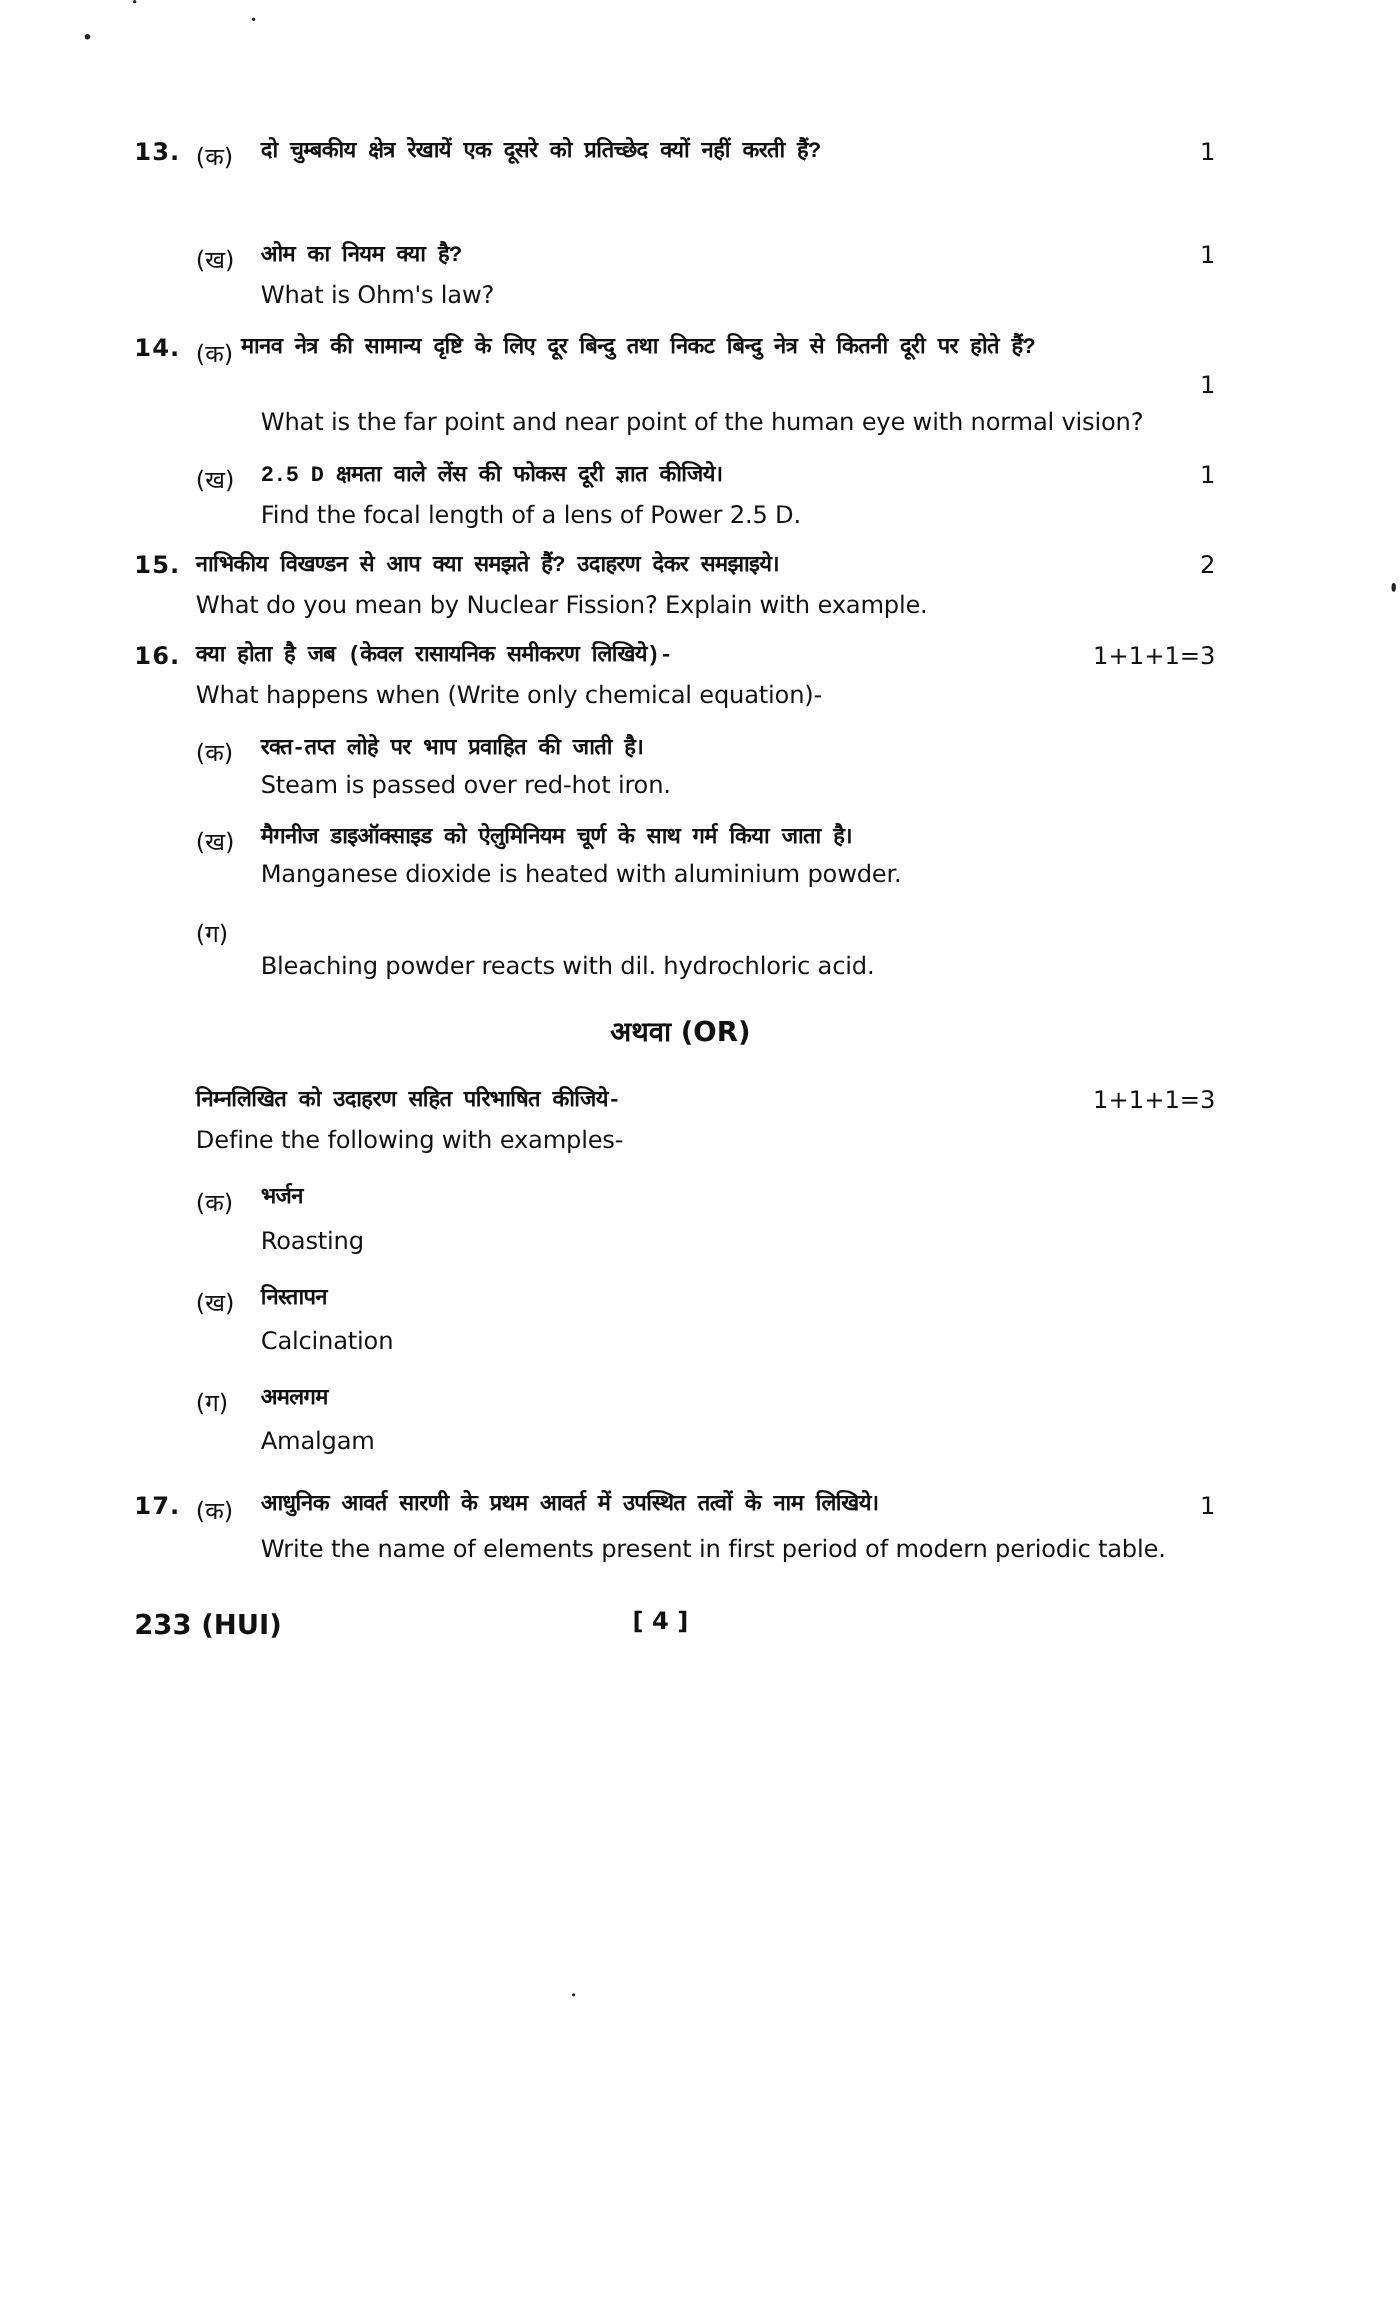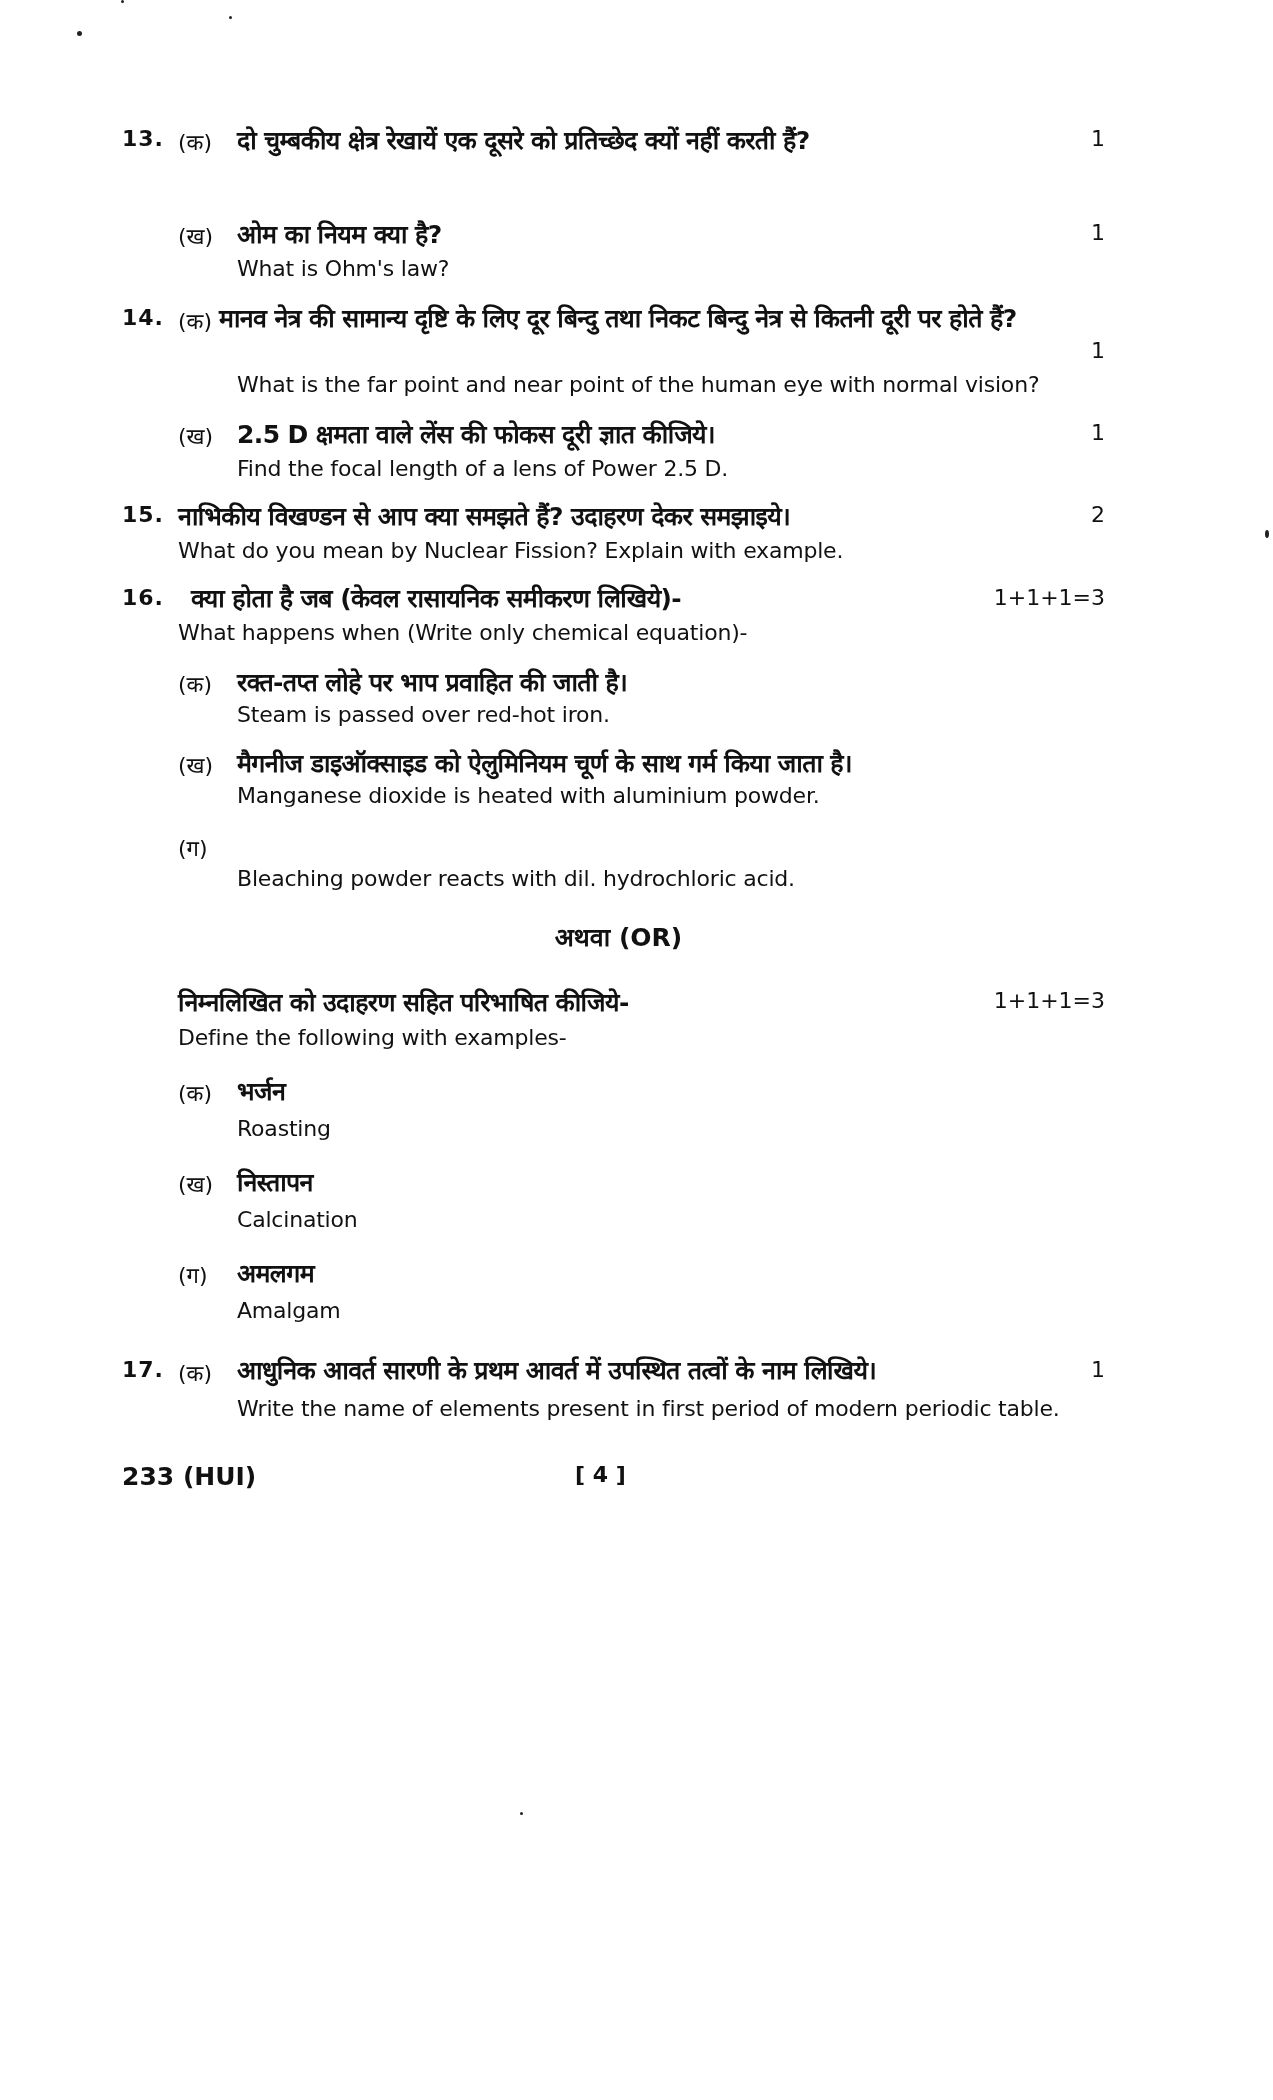--- a/index.html
+++ b/index.html
@@ -3,21 +3,21 @@
 <meta charset="utf-8">
 <style>
   html, body { margin: 0; padding: 0; background: #ffffff; }
   body {
     width: 1273px; height: 2100px; position: relative; overflow: hidden;
     font-family: "DejaVu Sans", "Liberation Sans", sans-serif;
     color: #111111;
   }
   .page { position: absolute; left: 0; top: 0; width: 1273px; height: 1816px; }
   .line { position: absolute; white-space: nowrap; }
-  .hi { font-size: 25px; letter-spacing: -0.6px; font-weight: bold; }
+  .hi { font-size: 20px; letter-spacing: -0.6px; font-weight: bold; font-family: Liberation Mono, monospace; }
   .en { font-size: 22px; letter-spacing: -0.2px; }
   .qnum { position: absolute; left: 122px; font-size: 22px; font-weight: bold; letter-spacing: 1px; }
   .sub { position: absolute; left: 178px; font-size: 22px; }
   .mark { position: absolute; right: 168px; font-size: 22px; text-align: right; }
   .or { position: absolute; left: 0; width: 1273px; text-align: center; font-size: 25px; font-weight: bold; }
   .footer-left { position: absolute; left: 122px; font-size: 25px; font-weight: bold; }
   .footer-center { position: absolute; left: 575px; font-size: 22px; font-weight: bold; }
   .speck { position: absolute; background: #222; border-radius: 50%; }
 </style>
 </head>
@@ -51,21 +51,21 @@
   <span class="line hi" style="left:237px;top:416px;">2.5 D क्षमता वाले लेंस की फोकस दूरी ज्ञात कीजिये।</span>
   <span class="mark" style="top:420px;">1</span>
   <span class="line en" style="left:237px;top:456px;">Find the focal length of a lens of Power 2.5 D.</span>
 
   <span class="qnum" style="top:502px;">15.</span>
   <span class="line hi" style="left:178px;top:498px;">नाभिकीय विखण्डन से आप क्या समझते हैं? उदाहरण देकर समझाइये।</span>
   <span class="mark" style="top:502px;">2</span>
   <span class="line en" style="left:178px;top:538px;">What do you mean by Nuclear Fission? Explain with example.</span>
 
   <span class="qnum" style="top:585px;">16.</span>
-  <span class="line hi" style="left:191px;top:580px;">क्या होता है जब (केवल रासायनिक समीकरण लिखिये)-</span>
+  <span class="line hi" style="left:178px;top:580px;">क्या होता है जब (केवल रासायनिक समीकरण लिखिये)-</span>
   <span class="mark" style="top:585px;">1+1+1=3</span>
   <span class="line en" style="left:178px;top:620px;">What happens when (Write only chemical equation)-</span>
 
   <span class="sub" style="top:668px;">(क)</span>
   <span class="line hi" style="left:237px;top:664px;">रक्त-तप्त लोहे पर भाप प्रवाहित की जाती है।</span>
   <span class="line en" style="left:237px;top:702px;">Steam is passed over red-hot iron.</span>
 
   <span class="sub" style="top:749px;">(ख)</span>
   <span class="line hi" style="left:237px;top:745px;">मैगनीज डाइऑक्साइड को ऐलुमिनियम चूर्ण के साथ गर्म किया जाता है।</span>
   <span class="line en" style="left:237px;top:783px;">Manganese dioxide is heated with aluminium powder.</span>

